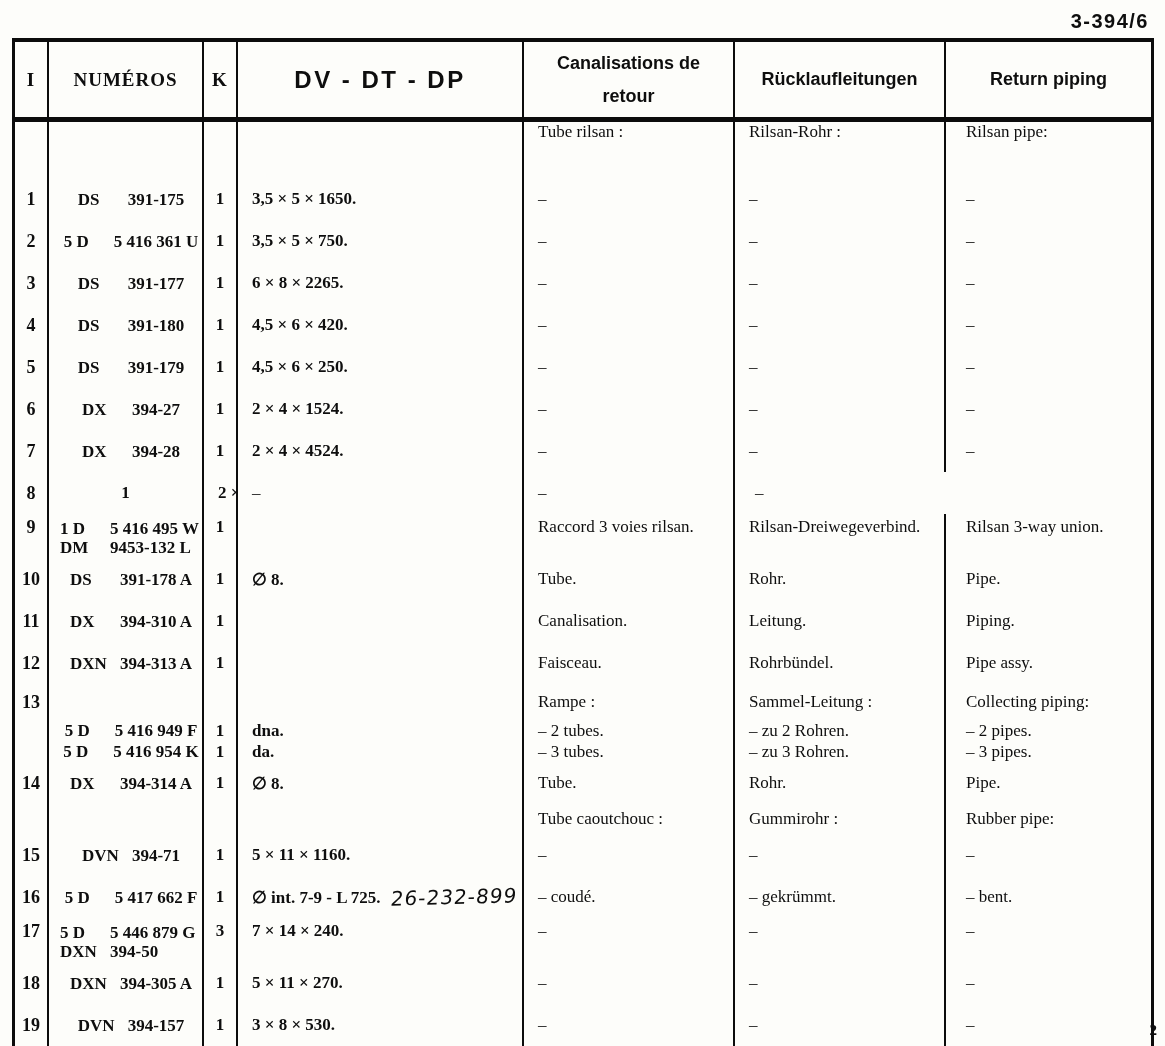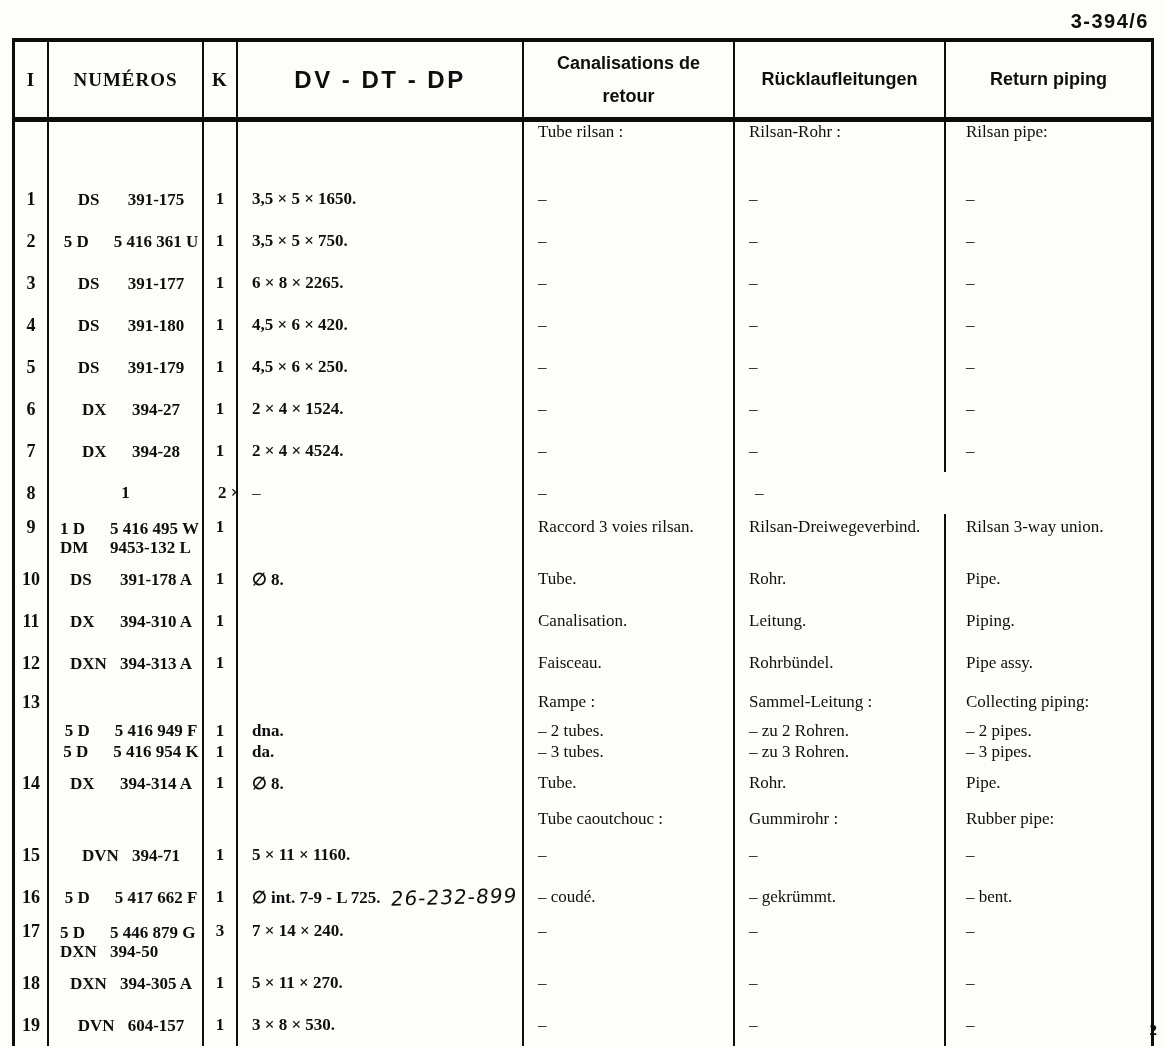--- a/index.html
+++ b/index.html
@@ -627,21 +627,21 @@
         <div class="cell c-txt">
           <span>–</span>
         </div>
       </div>
 
       <div class="grid7 line l-part">
         <div class="cell c-i">
           <span>19</span>
         </div>
         <div class="cell c-num">
-          <span class="nline optional"><span class="np">DVN</span><span>604-157</span></span>
+          <span class="nline optional"><span class="np">DVN</span><span>394-157</span></span>
 
         </div>
         <div class="cell c-k">
           <span>1</span>
         </div>
         <div class="cell c-dv">
           <span>3 × 8 × 530.</span>
         </div>
         <div class="cell c-txt">
           <span>–</span>

